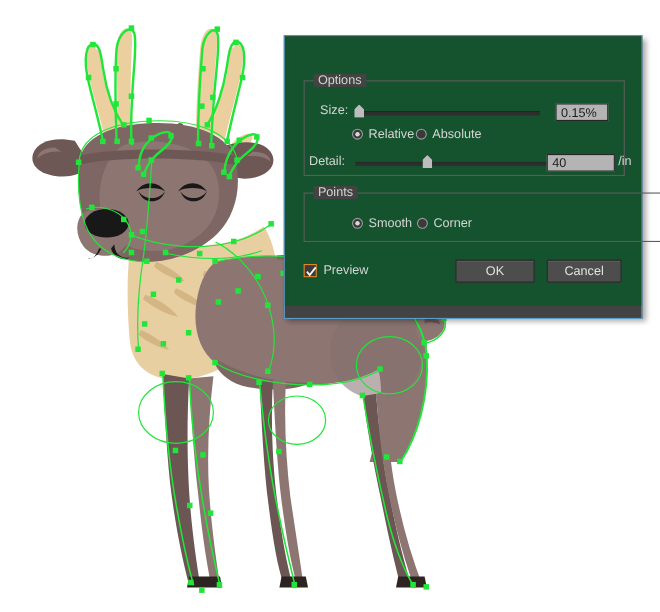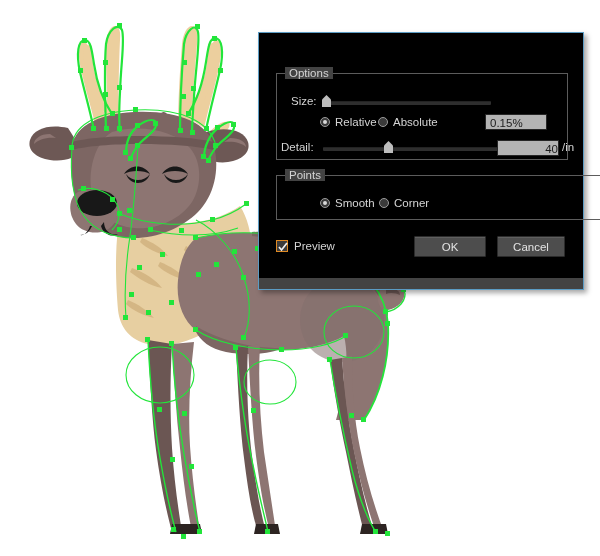--- a/index.html
+++ b/index.html
@@ -54,21 +54,21 @@
   }
   #dialog-title {
     font-size: 11.5px;
     color: #1b1b1b;
     font-family: "Liberation Sans", sans-serif;
   }
   #dialog-body {
     position: relative;
     padding: 5px;
     height: 235px;
-    background: #000000;
+    background: #14532d;
   }
 
   
   .groupbox {
     position: absolute;
     border: 1px solid #5c5c5c;
     box-sizing: border-box;
   }
   .group-legend {
     position: absolute;
@@ -472,35 +472,35 @@
 
   <div id="dialog-body">
 
     <div class="groupbox" id="options-group">
       <span class="group-legend">Options</span>
     </div>
 
     <span class="row-label" style="left:32px; top:62px;">Size:</span>
     <div class="slider-track" style="left:64px; top:68px; width:168px;"></div>
     <div class="slider-thumb" style="left:63px; top:62px;"></div>
-    <div class="value-field" style="left:226px; top:61px; width:62px;margin-top:20px;">0.15%</div>
+    <div class="value-field" style="left:246px; top:61px; width:48px;">0.15%</div>
 
     <div class="radio-wrap" style="left:61px; top:83px;">
       <span class="radio-dot checked"></span>
       <span class="radio-label">Relative</span>
     </div>
     <div class="radio-wrap" style="left:119px; top:83px;">
       <span class="radio-dot"></span>
       <span class="radio-label">Absolute</span>
     </div>
 
     <span class="row-label" style="left:22px; top:108px;">Detail:</span>
     <div class="slider-track" style="left:64px; top:114px; width:178px;"></div>
     <div class="slider-thumb" style="left:125px; top:108px;"></div>
-    <div class="value-field" style="left:238px; top:107px; width:62px;text-align:right;">40</div>
+    <div class="value-field" style="left:238px; top:107px; width:62px;">40</div>
     <span class="unit-label" style="left:303px; top:108px;">/in</span>
 
     <div class="groupbox" id="points-group">
       <span class="group-legend">Points</span>
     </div>
 
     <div class="radio-wrap" style="left:61px; top:164px;">
       <span class="radio-dot checked"></span>
       <span class="radio-label">Smooth</span>
     </div>

